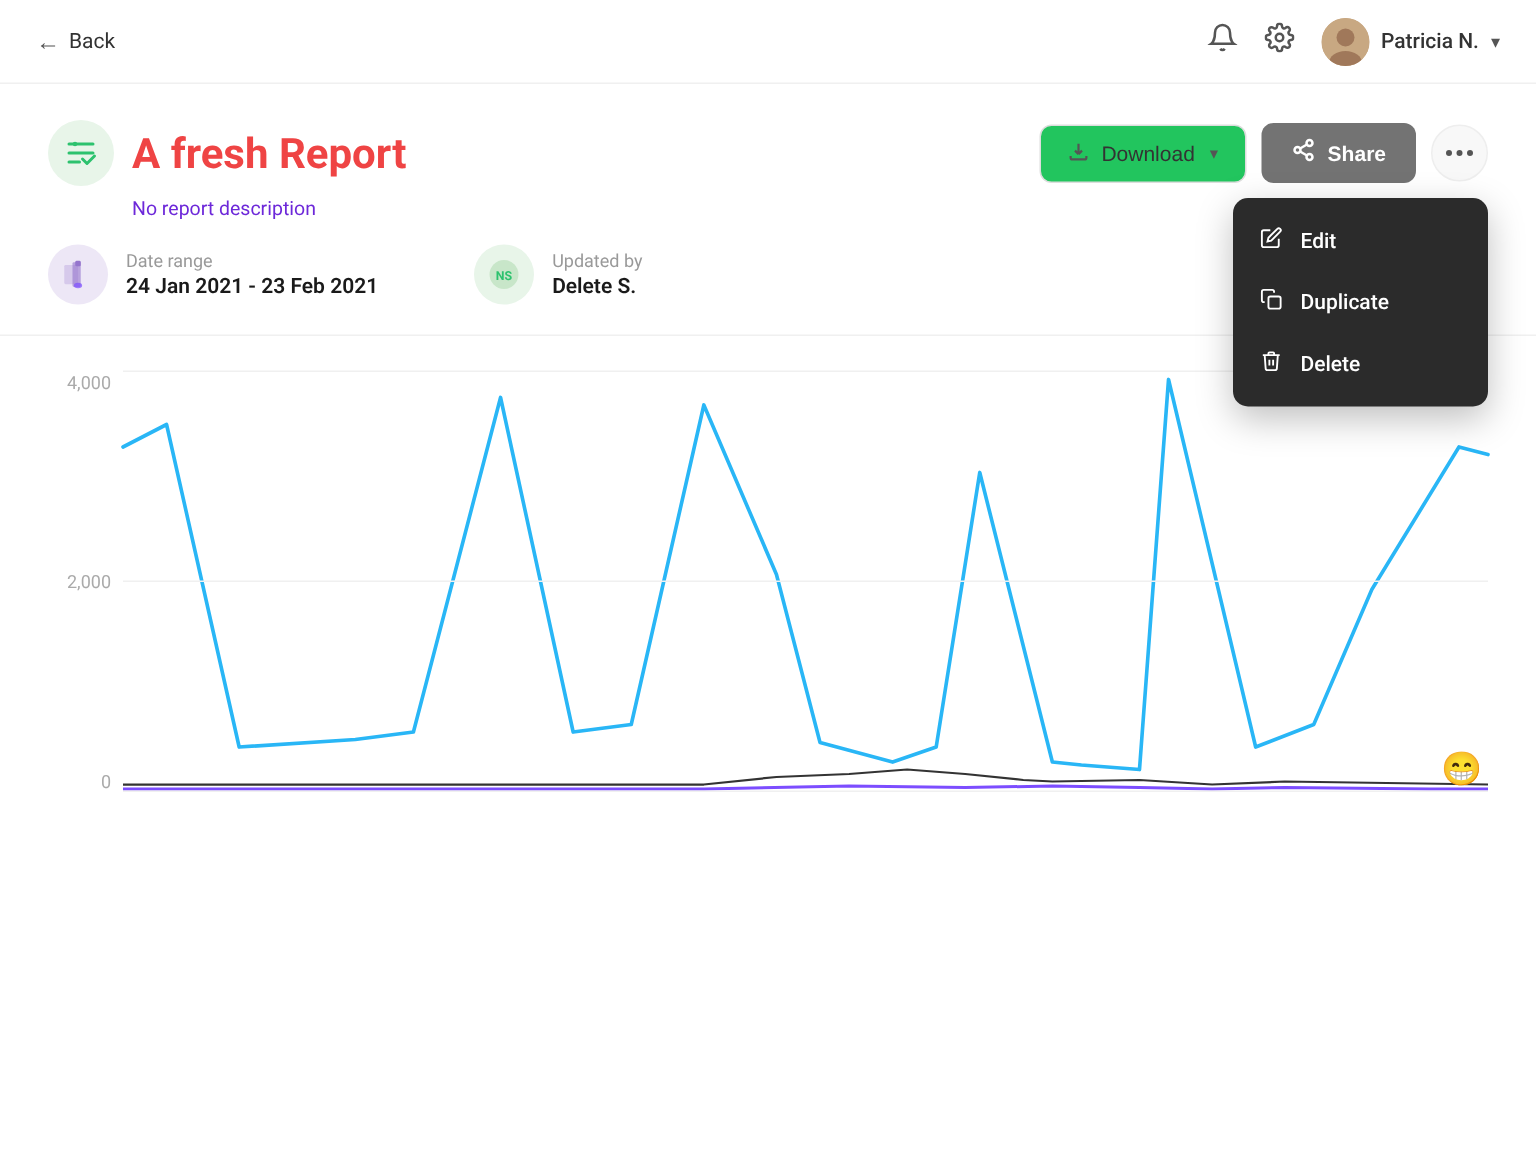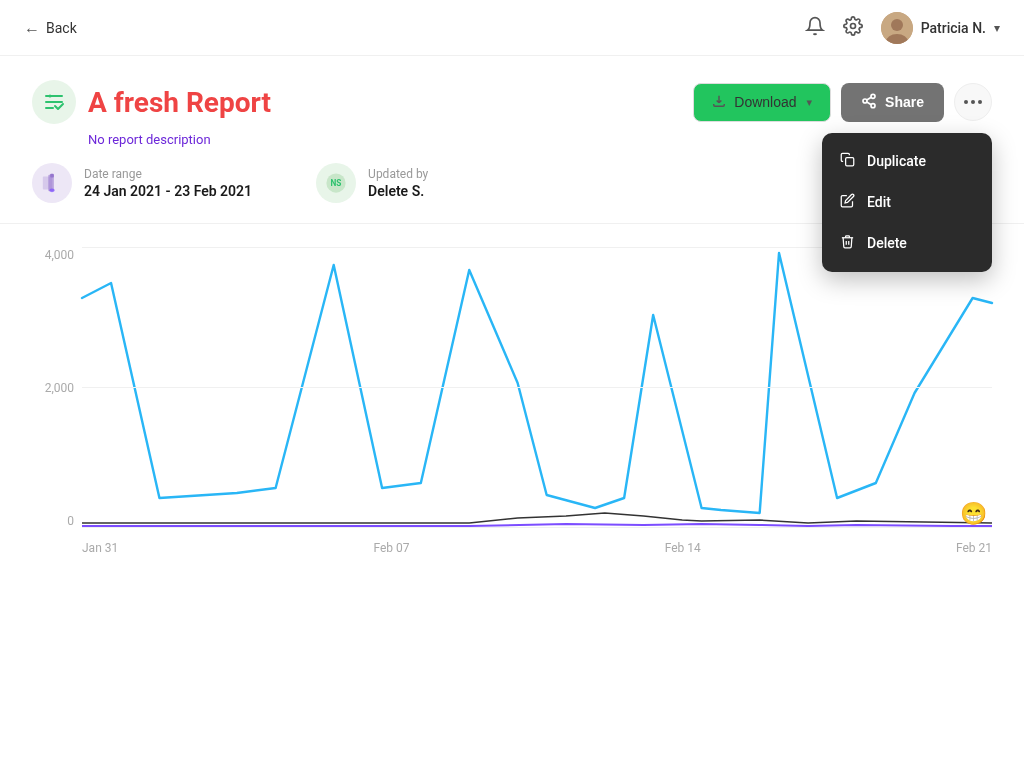--- a/index.html
+++ b/index.html
@@ -382,34 +382,34 @@
           <circle cx="2" cy="2" r="2" fill="#555"></circle>
           <circle cx="9" cy="2" r="2" fill="#555"></circle>
           <circle cx="16" cy="2" r="2" fill="#555"></circle>
         </svg>
       </button>
 
       <div class="dropdown-menu">
         <div class="dropdown-item">
           <span class="menu-icon">
             <svg width="15" height="15" viewBox="0 0 24 24" fill="none" stroke="#fff" stroke-width="2">
+              <path d="M11 4H4a2 2 0 00-2 2v14a2 2 0 002 2h14a2 2 0 002-2v-7"></path>
+              <path d="M18.5 2.5a2.121 2.121 0 013 3L12 15l-4 1 1-4 9.5-9.5z"></path>
+            </svg>
+          </span>
+          <span>Edit</span>
+        </div>
+        <div class="dropdown-item">
+          <span class="menu-icon">
+            <svg width="15" height="15" viewBox="0 0 24 24" fill="none" stroke="#fff" stroke-width="2">
               <rect x="9" y="9" width="13" height="13" rx="2" ry="2"></rect>
               <path d="M5 15H4a2 2 0 01-2-2V4a2 2 0 012-2h9a2 2 0 012 2v1"></path>
             </svg>
           </span>
           <span>Duplicate</span>
-        </div>
-        <div class="dropdown-item">
-          <span class="menu-icon">
-            <svg width="15" height="15" viewBox="0 0 24 24" fill="none" stroke="#fff" stroke-width="2">
-              <path d="M11 4H4a2 2 0 00-2 2v14a2 2 0 002 2h14a2 2 0 002-2v-7"></path>
-              <path d="M18.5 2.5a2.121 2.121 0 013 3L12 15l-4 1 1-4 9.5-9.5z"></path>
-            </svg>
-          </span>
-          <span>Edit</span>
         </div>
         <div class="dropdown-item">
           <span class="menu-icon">
             <svg width="15" height="15" viewBox="0 0 24 24" fill="none" stroke="#fff" stroke-width="2">
               <polyline points="3 6 5 6 21 6"></polyline>
               <path d="M19 6l-1 14a2 2 0 01-2 2H8a2 2 0 01-2-2L5 6"></path>
               <path d="M10 11v6M14 11v6"></path>
               <path d="M9 6V4a1 1 0 011-1h4a1 1 0 011 1v2"></path>
             </svg>
           </span>
@@ -517,22 +517,16 @@
             640,276
             700,277
             750,278
             800,277
             900,278
             940,278
           " fill="none" stroke="#7c4dff" stroke-width="2" stroke-linejoin="round"></polyline>
       </svg>
     </div>
 
-    <div class="x-axis">
-      <span class="x-label">Jan 31</span>
-      <span class="x-label">Feb 07</span>
-      <span class="x-label">Feb 14</span>
-      <span class="x-label">Feb 21</span>
-    </div>
 
     <div class="chart-emoji">😁</div>
   </div>
 </div>
 
 </body></html>

